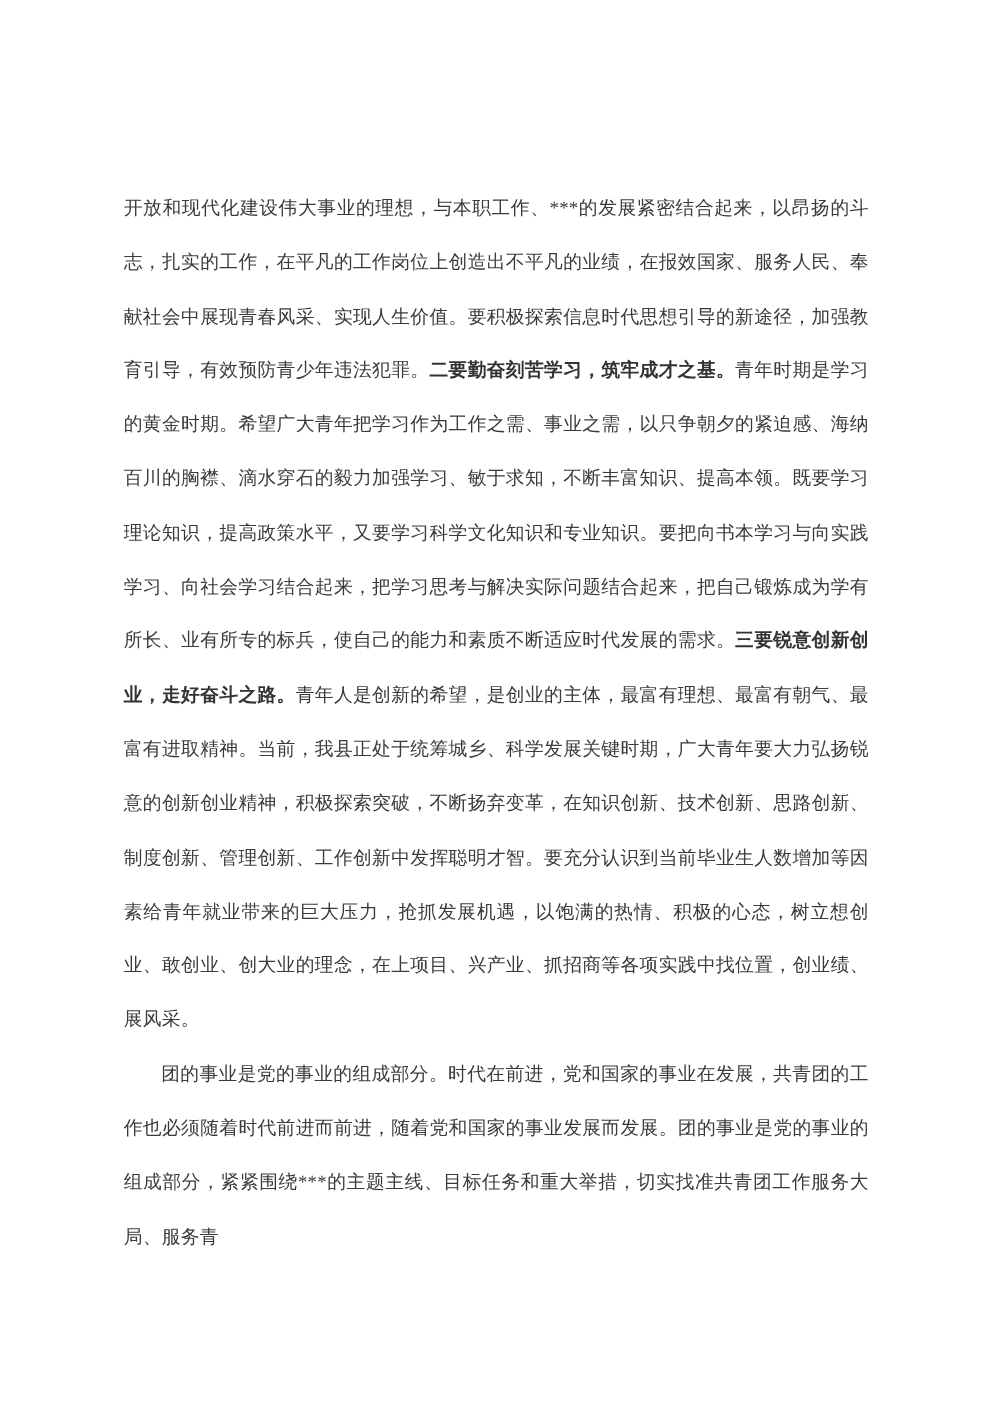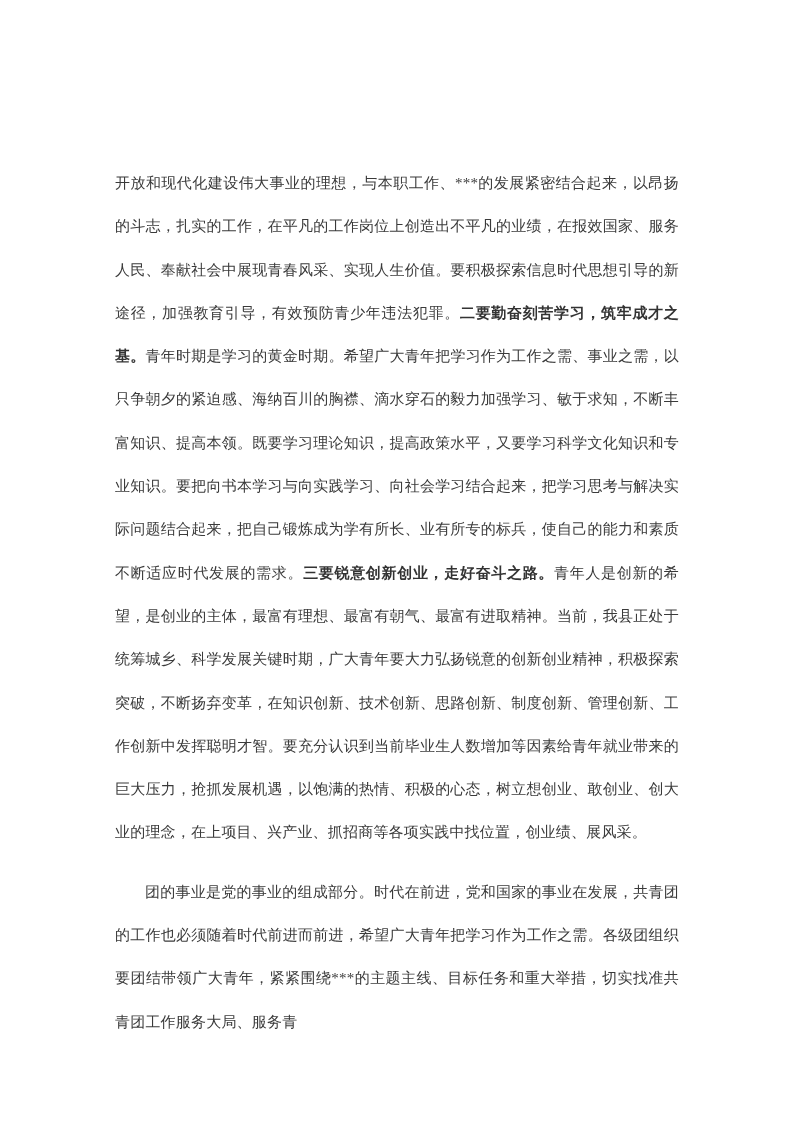--- a/index.html
+++ b/index.html
@@ -18,21 +18,21 @@
     width: 793px;
     height: 1122px;
     background: #ffffff;
     box-sizing: border-box;
     padding: 146px 98px 0 99px;
   }
   .doc-content {
     width: 596px;
   }
   .doc-content p {
-    margin: 16px;
+    margin: 0;
     padding: 0;
     font-size: 15px;
     line-height: 43.3px;
     color: #3a3a3a;
     text-align: justify;
     text-justify: inter-ideograph;
     letter-spacing: 0.2px;
     word-break: break-all;
   }
   .doc-content p.indent {
@@ -46,15 +46,15 @@
     font-weight: bold;
     color: #333333;
   }
 </style>
 </head>
 <body>
 
 <div class="page">
   <div class="doc-content" id="doc-content">
       <p class="body"><span>开放和现代化建设伟大事业的理想，与本职工作、***的发展紧密结合起来，以昂扬的斗志，扎实的工作，在平凡的工作岗位上创造出不平凡的业绩，在报效国家、服务人民、奉献社会中展现青春风采、实现人生价值。要积极探索信息时代思想引导的新途径，加强教育引导，有效预防青少年违法犯罪。</span><span class="bold">二要勤奋刻苦学习，筑牢成才之基。</span><span>青年时期是学习的黄金时期。希望广大青年把学习作为工作之需、事业之需，以只争朝夕的紧迫感、海纳百川的胸襟、滴水穿石的毅力加强学习、敏于求知，不断丰富知识、提高本领。既要学习理论知识，提高政策水平，又要学习科学文化知识和专业知识。要把向书本学习与向实践学习、向社会学习结合起来，把学习思考与解决实际问题结合起来，把自己锻炼成为学有所长、业有所专的标兵，使自己的能力和素质不断适应时代发展的需求。</span><span class="bold">三要锐意创新创业，走好奋斗之路。</span><span>青年人是创新的希望，是创业的主体，最富有理想、最富有朝气、最富有进取精神。当前，我县正处于统筹城乡、科学发展关键时期，广大青年要大力弘扬锐意的创新创业精神，积极探索突破，不断扬弃变革，在知识创新、技术创新、思路创新、制度创新、管理创新、工作创新中发挥聪明才智。要充分认识到当前毕业生人数增加等因素给青年就业带来的巨大压力，抢抓发展机遇，以饱满的热情、积极的心态，树立想创业、敢创业、创大业的理念，在上项目、兴产业、抓招商等各项实践中找位置，创业绩、展风采。</span></p>
-      <p class="body indent"><span>团的事业是党的事业的组成部分。时代在前进，党和国家的事业在发展，共青团的工作也必须随着时代前进而前进，希望广大青年把学习作为工作之需。各级团组织要团结带领广大青年，紧紧围绕***的主题主线、目标任务和重大举措，切实找准共青团工作服务大局、服务青</span></p>
+      <p class="body indent"><span>团的事业是党的事业的组成部分。时代在前进，党和国家的事业在发展，共青团的工作也必须随着时代前进而前进，随着党和国家的事业发展而发展。团的事业是党的事业的组成部分，紧紧围绕***的主题主线、目标任务和重大举措，切实找准共青团工作服务大局、服务青</span></p>
     </div>
 </div>
 
 </body></html>

